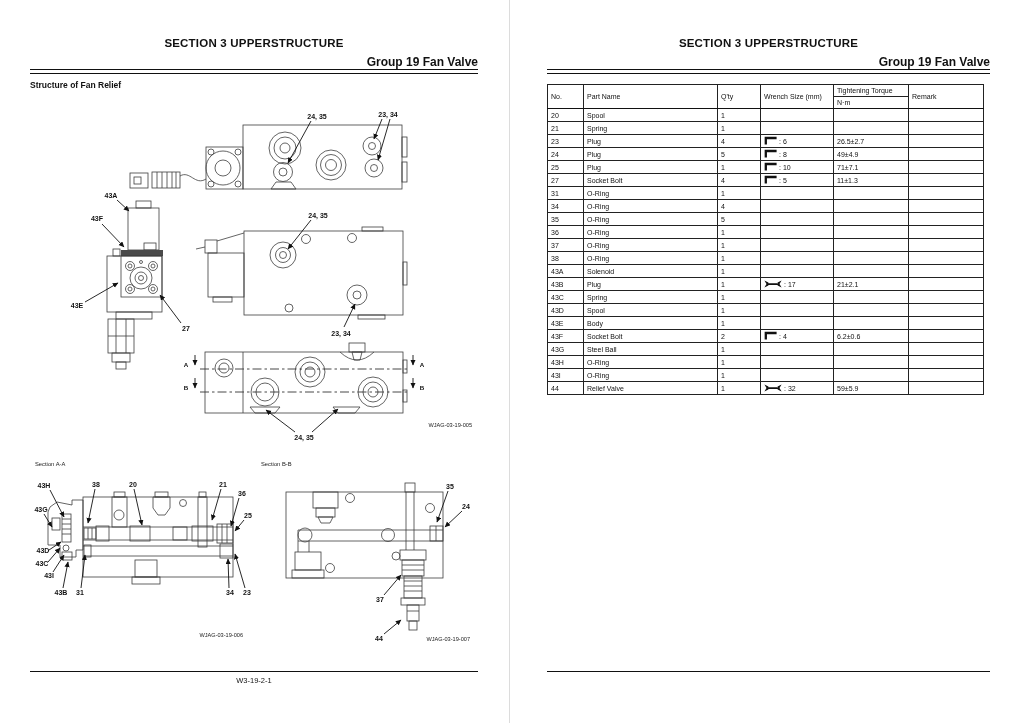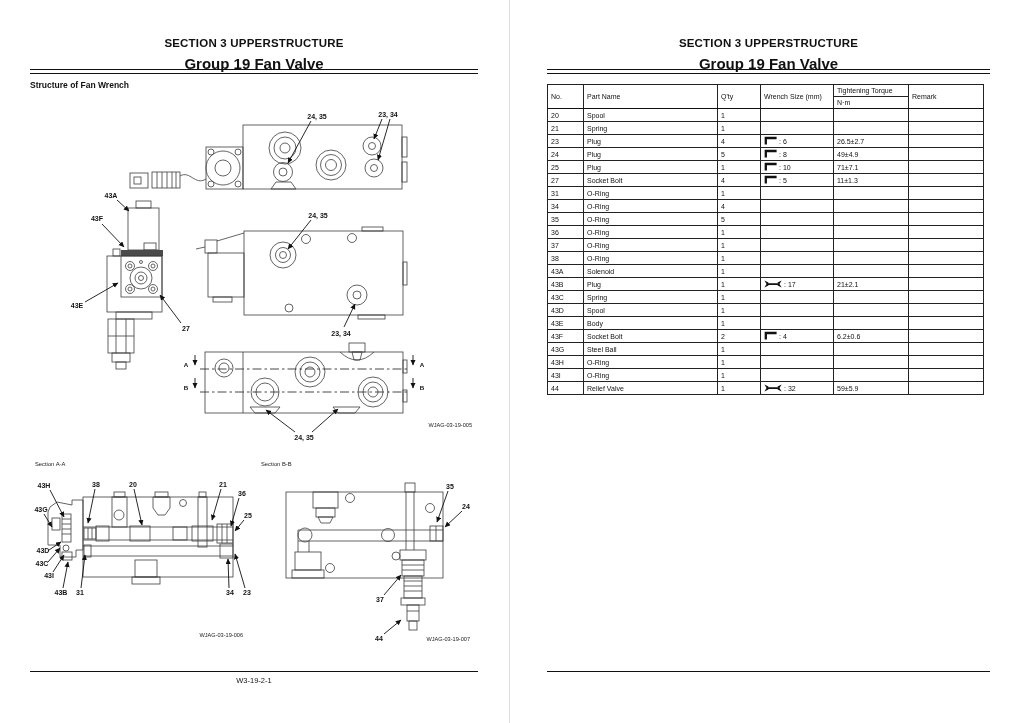--- a/index.html
+++ b/index.html
@@ -4,21 +4,21 @@
 <style>
   html,body{margin:0;padding:0;background:#e9e9e9;}
   .sheet{position:relative;width:1018px;height:723px;background:#ffffff;overflow:hidden;
          font-family:"Liberation Sans",sans-serif;color:#111;}
   .page{position:absolute;top:0;height:723px;width:509px;}
   #page-left{left:0;}
   #page-right{left:509px;}
   .page-divider{position:absolute;left:509px;top:0;width:1px;height:723px;background:#dcdcdc;}
   .abs{position:absolute;}
   .sec-title{top:37px;font-weight:bold;font-size:11.5px;letter-spacing:.2px;text-align:center;white-space:nowrap;}
-  .grp-title{top:55px;font-weight:bold;font-size:15px;text-align:center;white-space:nowrap;}
+  .grp-title{top:55px;font-weight:bold;font-size:12px;text-align:right;white-space:nowrap;}
   .rule2{top:69px;height:2.6px;border-top:1.3px solid #111;border-bottom:1.3px solid #111;}
   .heading{top:80px;left:30px;font-weight:bold;font-size:8.5px;}
   .footer-rule{top:671px;border-top:1.1px solid #111;}
   .footer-text{top:676px;font-size:7.5px;text-align:center;}
   
   .parts-table{position:absolute;left:38px;top:84px;width:436px;border-collapse:collapse;
                table-layout:fixed;font-size:7px;border:1.6px solid #111;}
   .parts-table th,.parts-table td{border:.8px solid #222;padding:1px 1px 1px 3px;text-align:left;
                font-weight:normal;height:10px;line-height:9px;overflow:hidden;white-space:nowrap;}
   .parts-table thead th{border-bottom:1.4px solid #111;vertical-align:middle;}
@@ -41,21 +41,21 @@
 </head>
 <body>
 
 <div class="sheet">
   <div class="page-divider"></div>
 
   <div class="page" id="page-left">
     <div class="abs sec-title" style="left:30px;width:448px;">SECTION 3 UPPERSTRUCTURE</div>
     <div class="abs grp-title" style="left:30px;width:448px;">Group 19 Fan Valve</div>
     <div class="abs rule2" style="left:30px;width:448px;"></div>
-    <div class="abs heading">Structure of Fan Wrench</div>
+    <div class="abs heading">Structure of Fan Relief</div>
 
     <svg class="diagram" width="478" height="560" viewBox="20 95 478 560">
       <defs>
         <marker id="ah" markerWidth="7" markerHeight="7" refX="5.2" refY="2.6" orient="auto" markerUnits="userSpaceOnUse">
           <path d="M0,0 L5.6,2.6 L0,5.2 Z" fill="#111"></path>
         </marker>
       </defs>
 
       <g class="art">
         <rect x="243" y="125" width="159" height="64"></rect>

